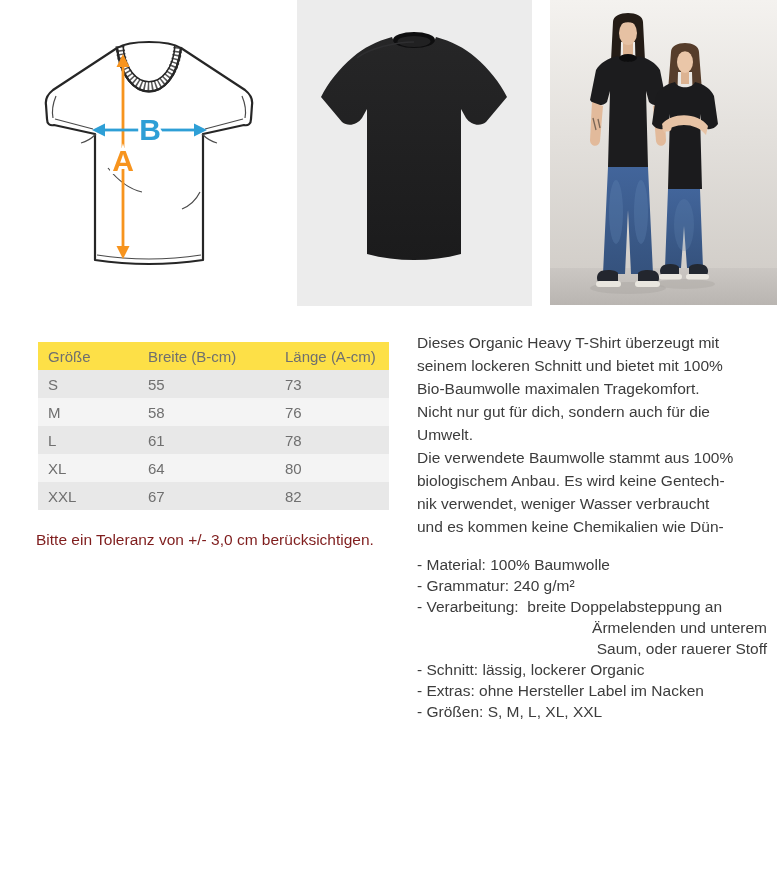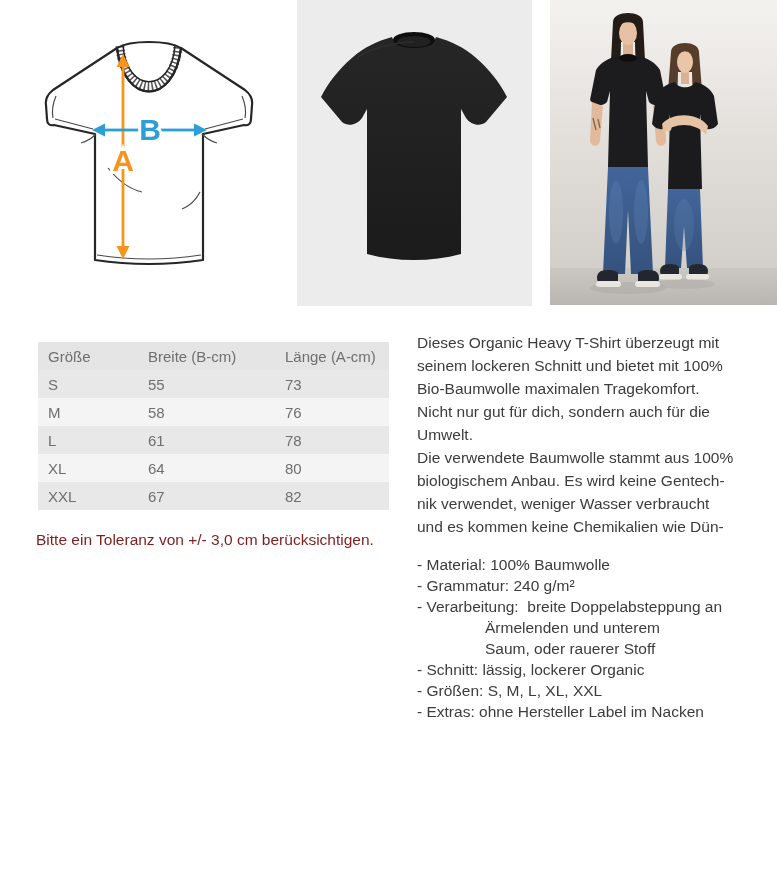--- a/index.html
+++ b/index.html
@@ -13,33 +13,33 @@
   .product-panel{left:297px;top:0;width:235px;height:306px;background:#ececec;}
   .models-panel{left:550px;top:0;width:227px;height:305px;}
 
   
   .size-table{left:38px;top:342px;width:351px;border-collapse:collapse;table-layout:fixed;
               font-size:15px;color:#6f6f6f;}
   .size-table th,.size-table td{font-weight:400;text-align:left;height:28px;padding:0;
                                 vertical-align:middle;}
   .size-table col.c1{width:110px;} .size-table col.c2{width:137px;} .size-table col.c3{width:104px;}
   .size-table th:first-child,.size-table td:first-child{padding-left:10px;}
-  .size-table thead tr{background:#e5e5e5;}
+  .size-table thead tr{background:#fde047;}
   .size-table tbody tr:nth-child(odd){background:#e8e8e8;}
   .size-table tbody tr:nth-child(even){background:#f4f4f4;}
 
   .tolerance{left:36px;top:529px;font-size:15.5px;line-height:22px;color:#7f1d1d;white-space:pre;}
 
   
   .description{left:417px;top:331px;width:350px;color:#3c3c3c;font-size:15.5px;}
   .para .dline{line-height:23px;white-space:pre;}
   .para.p2{margin-top:0;}
   .speclist{margin-top:16px;}
   .speclist .dline{line-height:21px;white-space:pre;}
-  .speclist .dline.indent{margin-left:68px;}
+  .speclist .dline.indent{margin-left:68px;text-align:right;}
 </style>
 </head>
 <body>
 
 <div>
 
   <div class="abs diagram">
     <svg width="262" height="256" viewBox="0 0 262 256">
 
       <path d="M95,18 L31,60 C26,64 23,69 24,75 L25,89 C25,94 28,96 32,95 L73,104 L73,230 Q127,238 181,230 L181,104 L222,95 C226,96 229,94 229,89 L230,75 C231,69 228,64 223,60 L159,18 C152,76 102,76 95,18 Z" fill="#ffffff" stroke="#262626" stroke-width="2.2" stroke-linejoin="round"></path>
@@ -208,18 +208,18 @@
       <div class="dline">nik verwendet, weniger Wasser verbraucht</div>
       <div class="dline">und es kommen keine Chemikalien wie Dün-</div>
     </div>
     <div class="speclist">
       <div class="dline">- Material: 100% Baumwolle</div>
       <div class="dline">- Grammatur: 240 g/m²</div>
       <div class="dline">- Verarbeitung:  breite Doppelabsteppung an</div>
       <div class="dline indent">Ärmelenden und unterem</div>
       <div class="dline indent">Saum, oder rauerer Stoff</div>
       <div class="dline">- Schnitt: lässig, lockerer Organic</div>
+      <div class="dline">- Extras: ohne Hersteller Label im Nacken</div>
       <div class="dline">- Größen: S, M, L, XL, XXL</div>
-      <div class="dline">- Extras: ohne Hersteller Label im Nacken</div>
     </div>
   </div>
 
 </div>
 
 </body></html>

